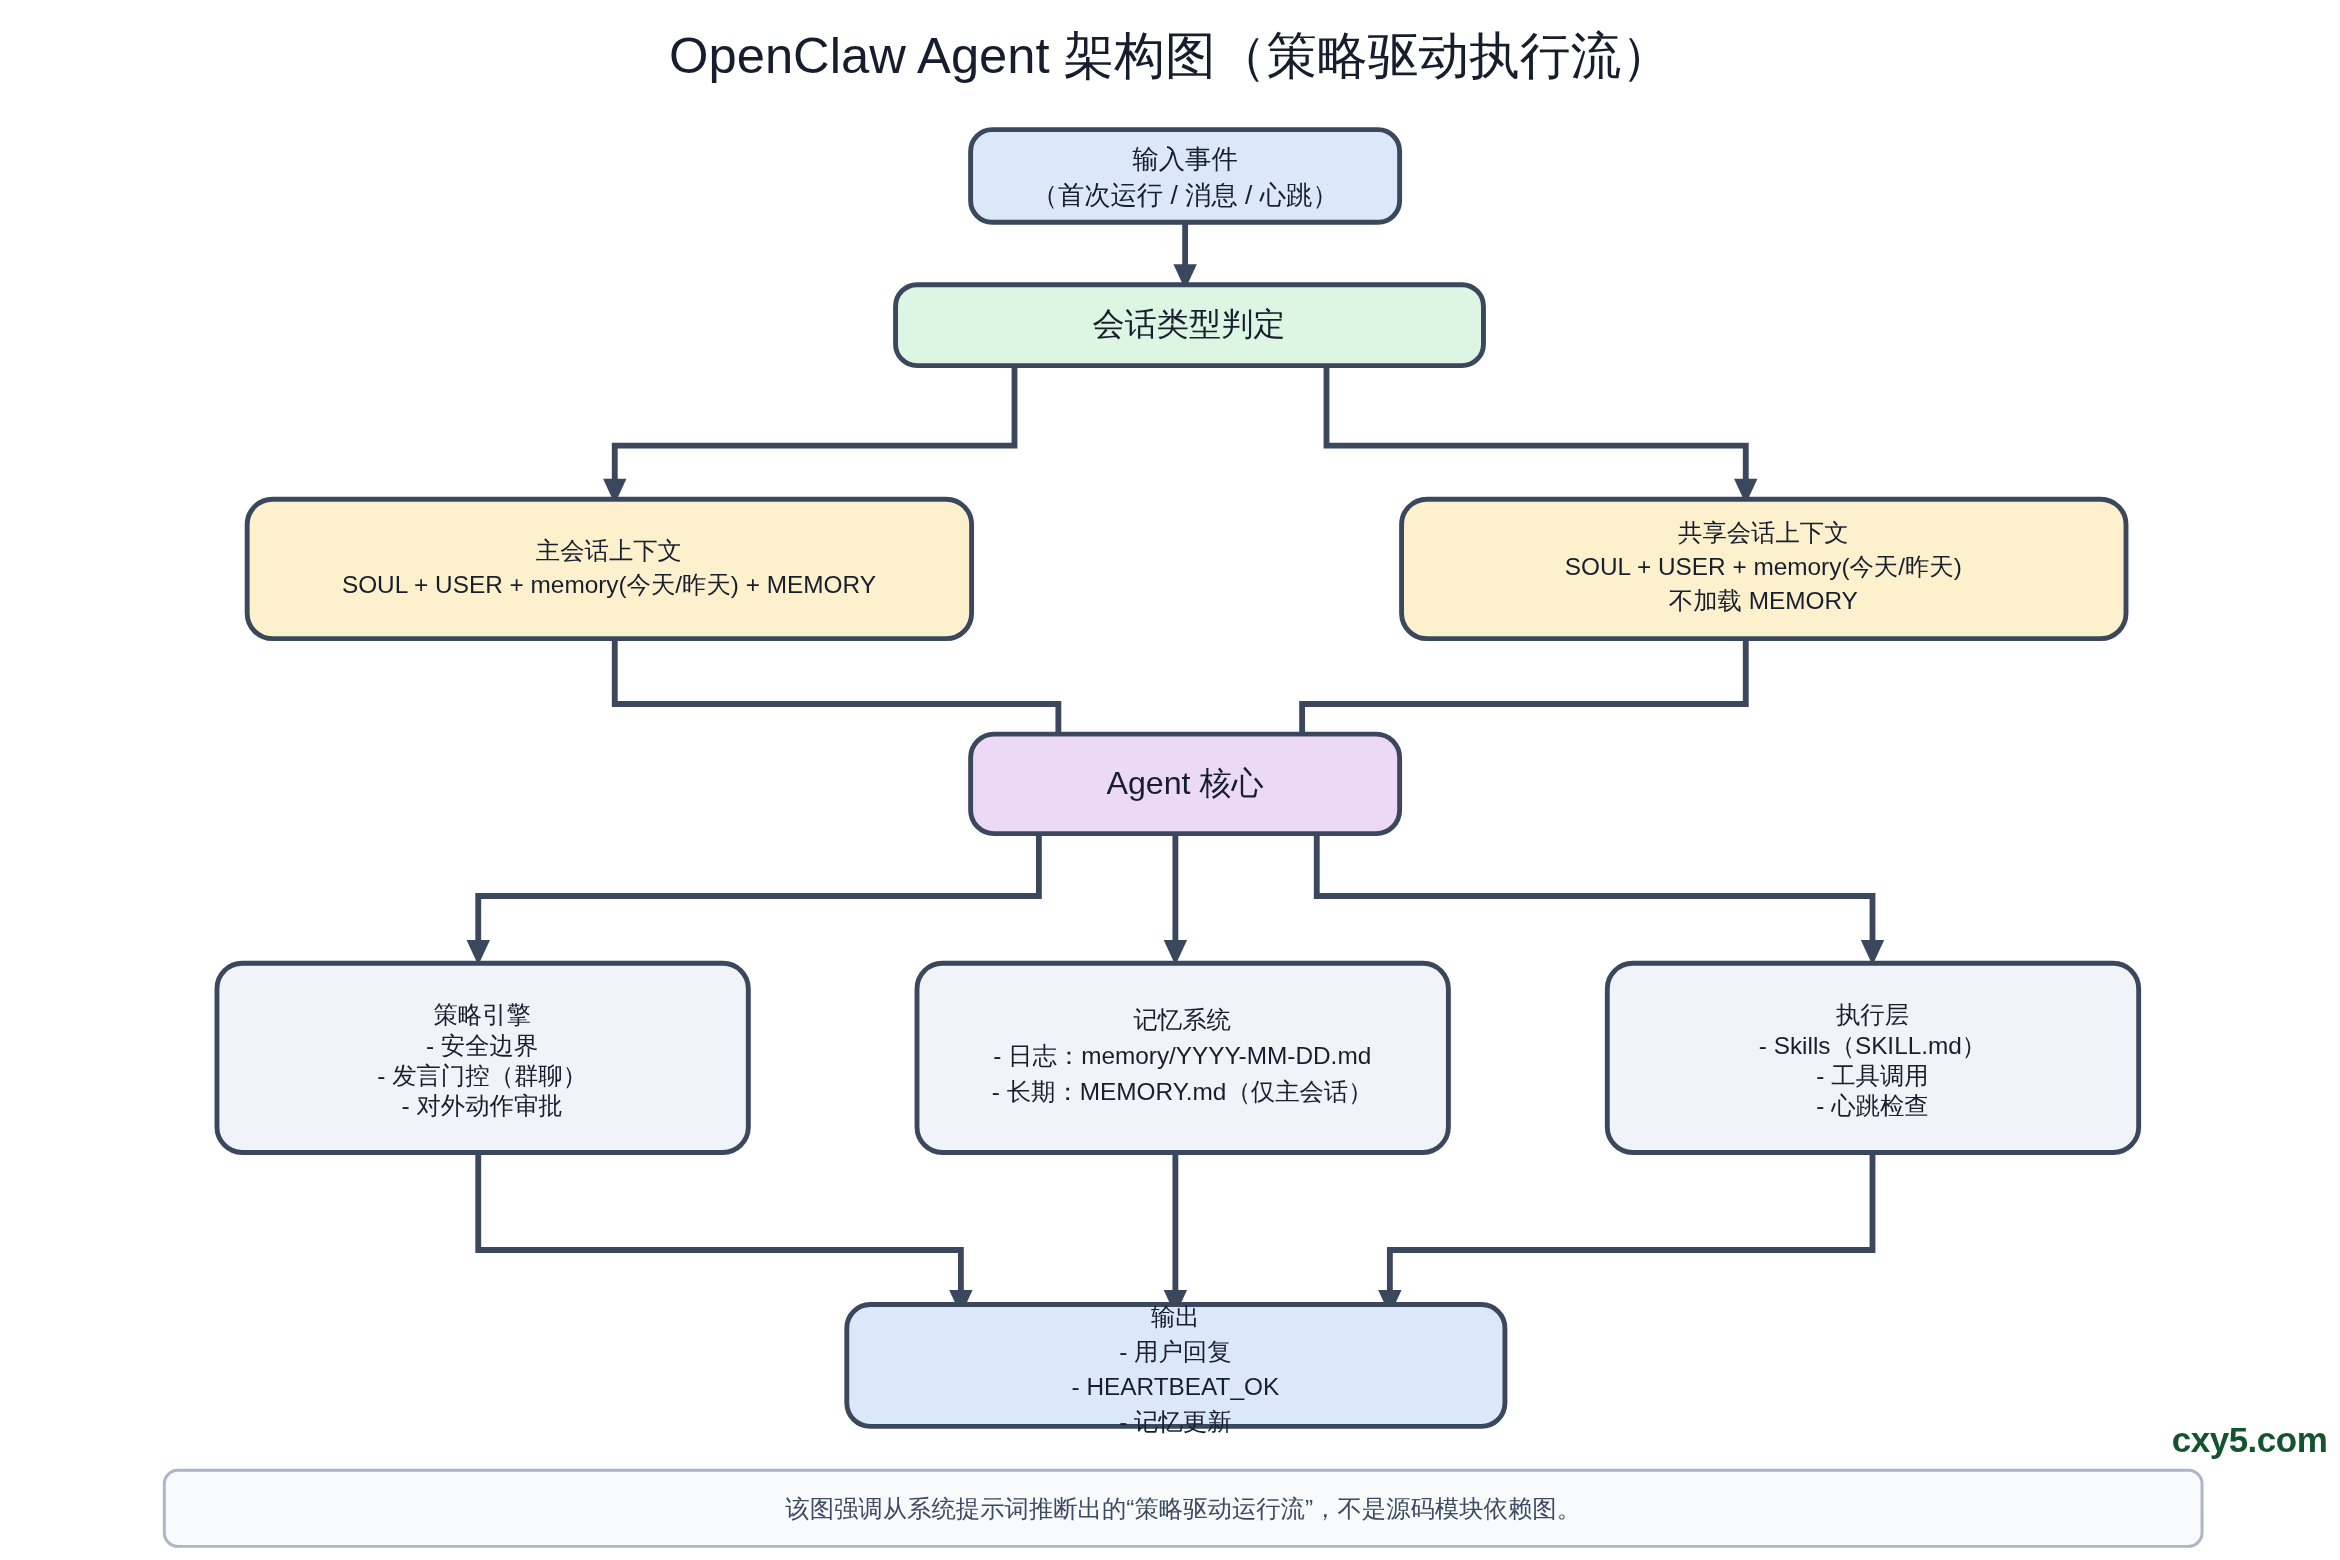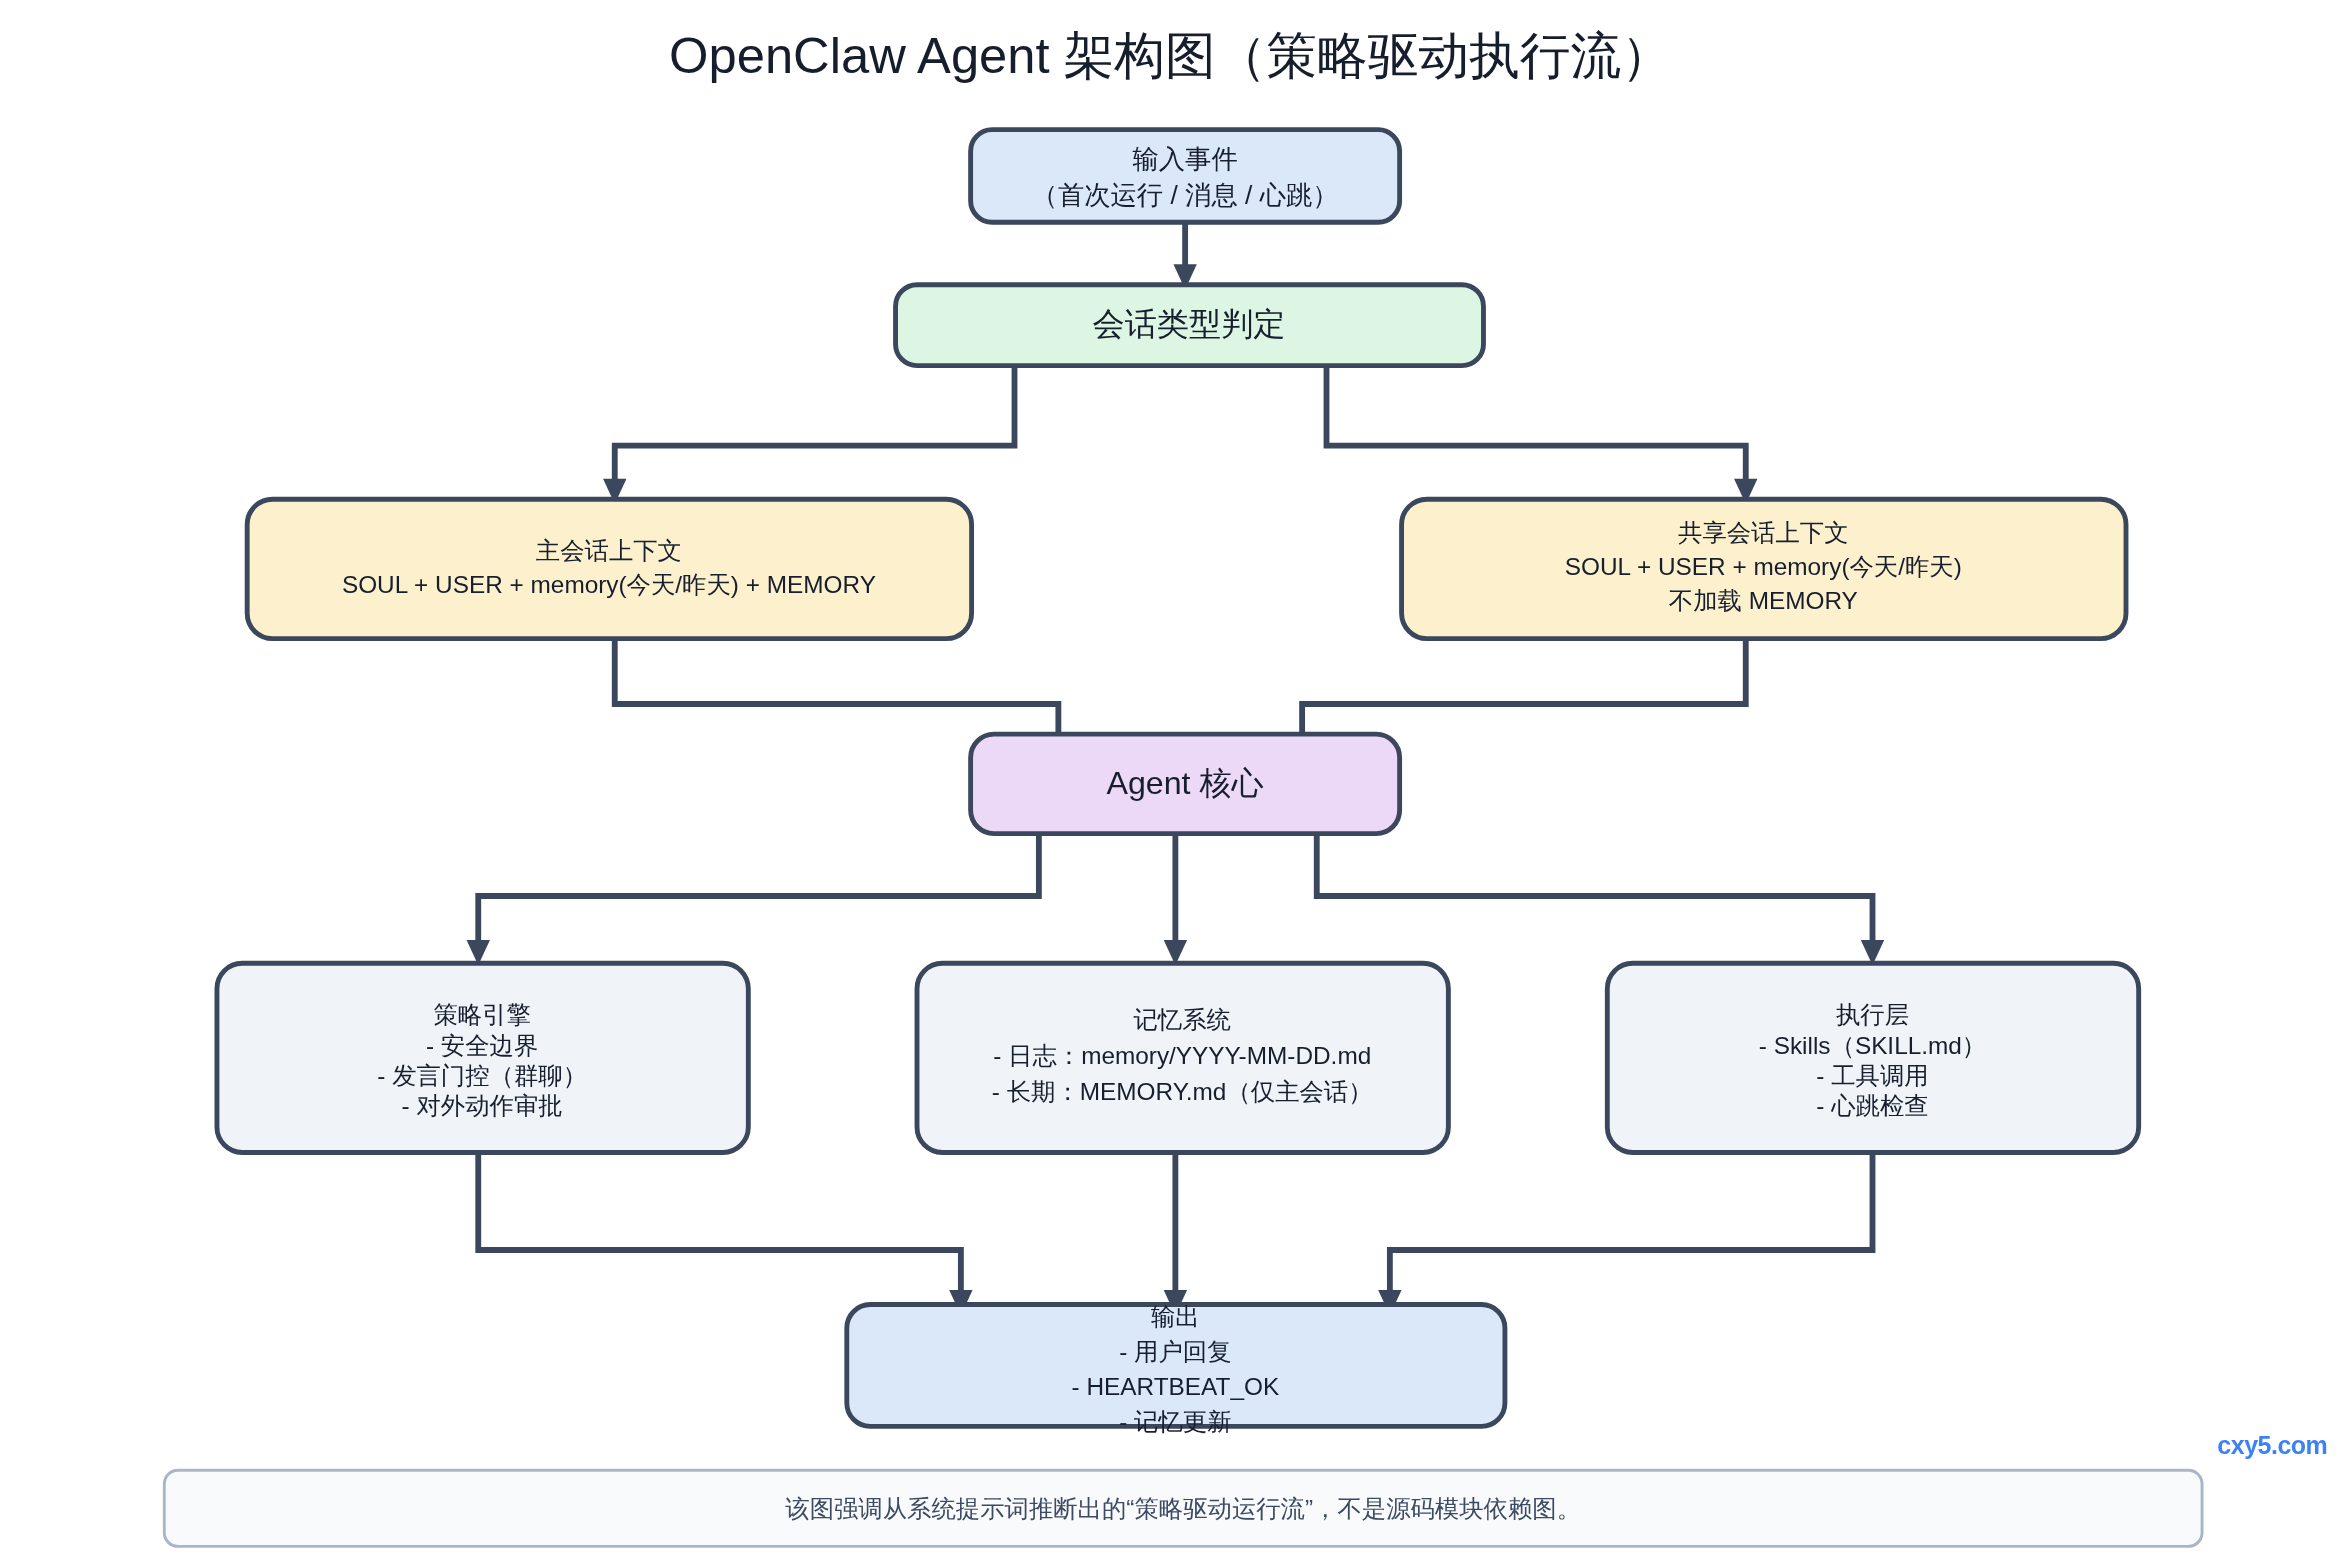--- a/index.html
+++ b/index.html
@@ -62,22 +62,22 @@
 
   .footer-box {
     fill: #f8fafc;
     stroke: #aab6c8;
     stroke-width: 3;
   }
   #watermark {
     position: absolute;
     right: 13.7px;
     bottom: 7.8px;
-    color: #3b82f6;
-    font-size: 25px;
+    color: #14532d;
+    font-size: 35px;
     font-weight: bold;
     font-family: "Liberation Sans", "DejaVu Sans", sans-serif;
     letter-spacing: -0.5px;
   }
 </style>
 </head>
 <body>
 
 <div id="diagram-root">
 

